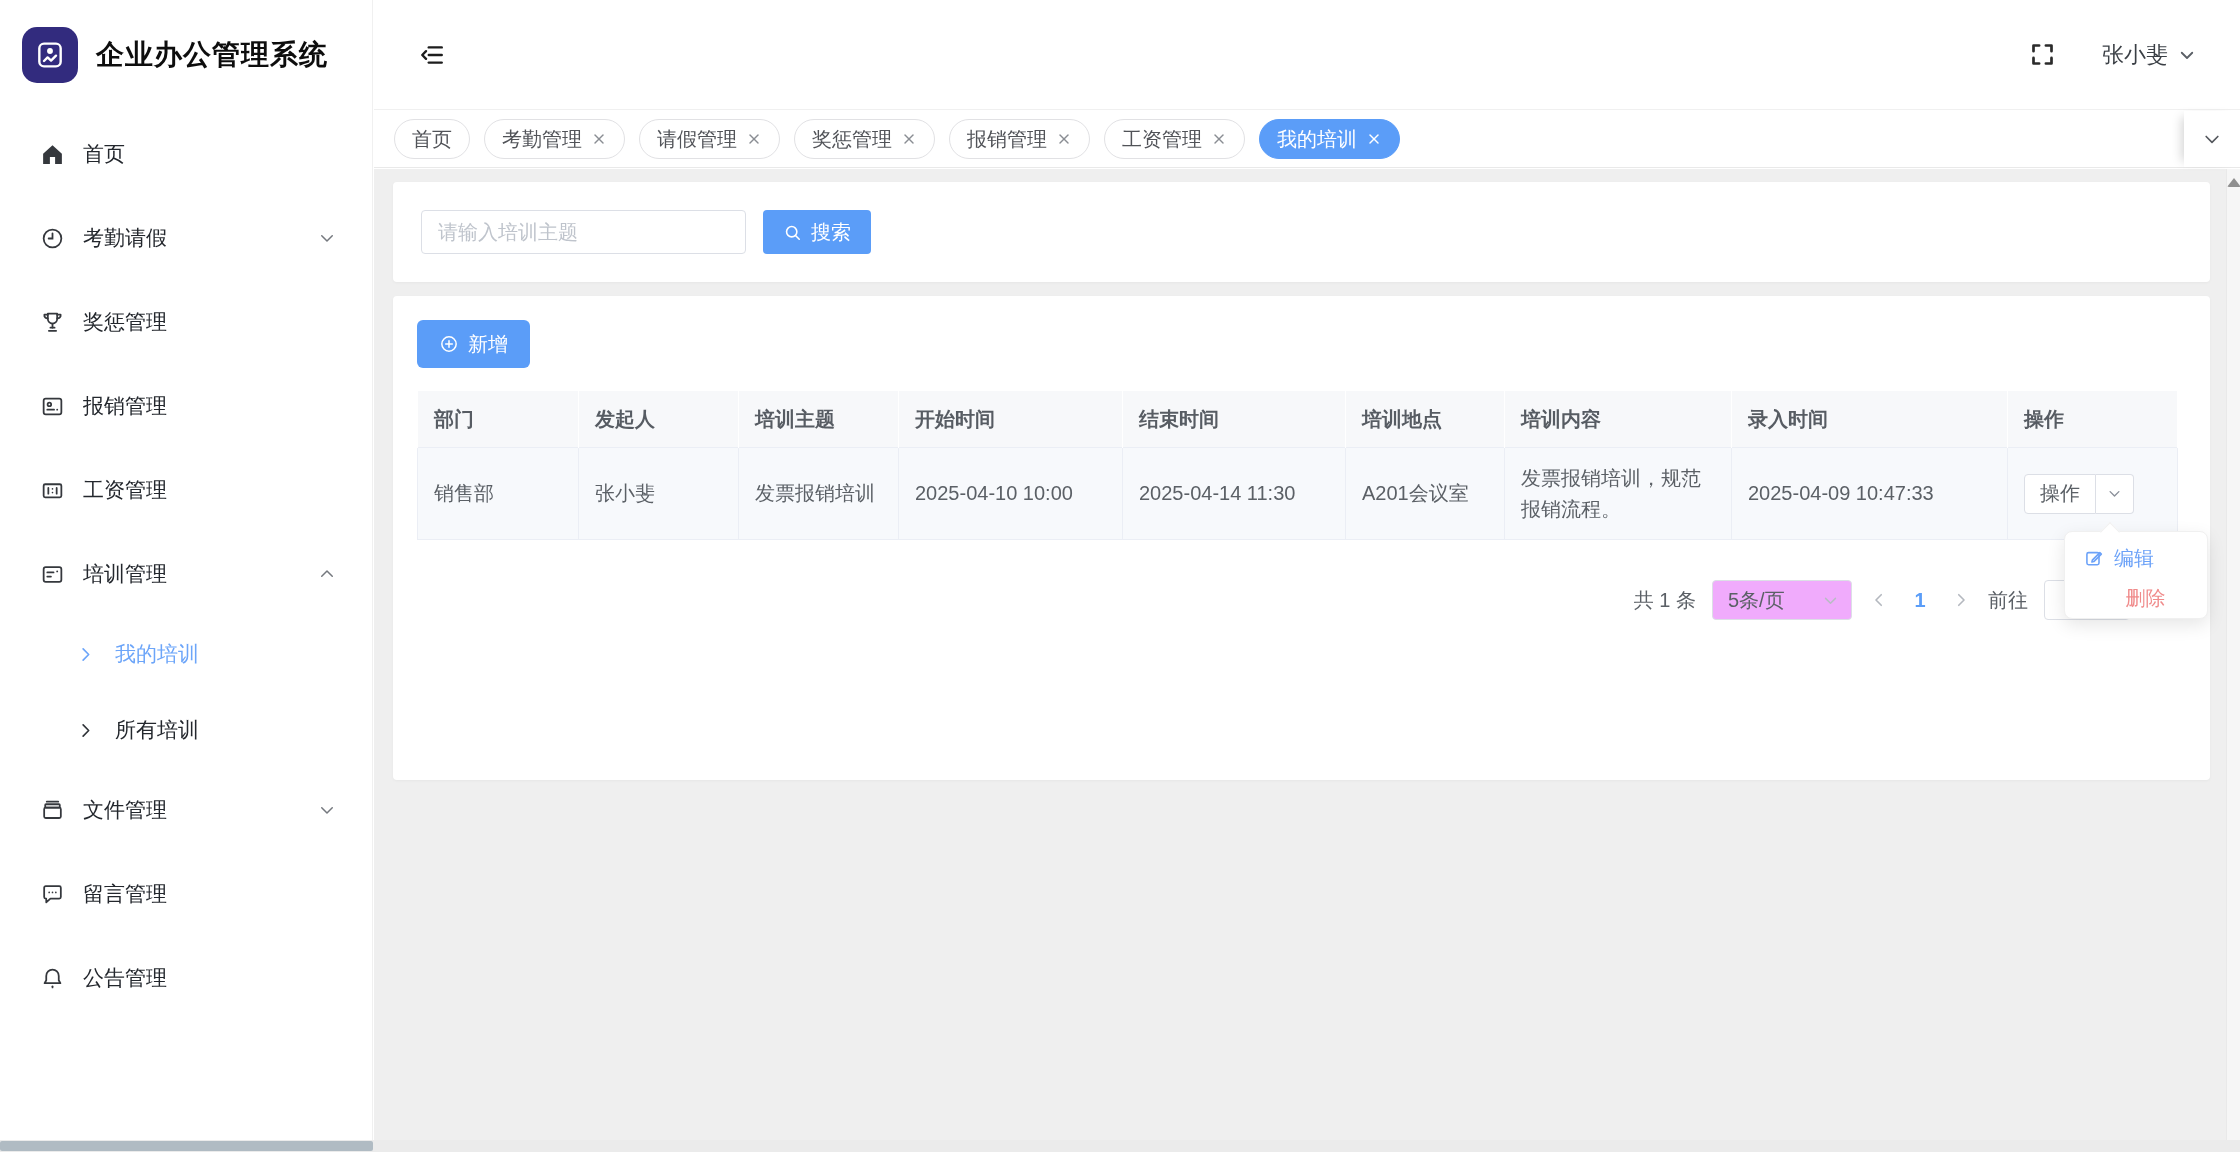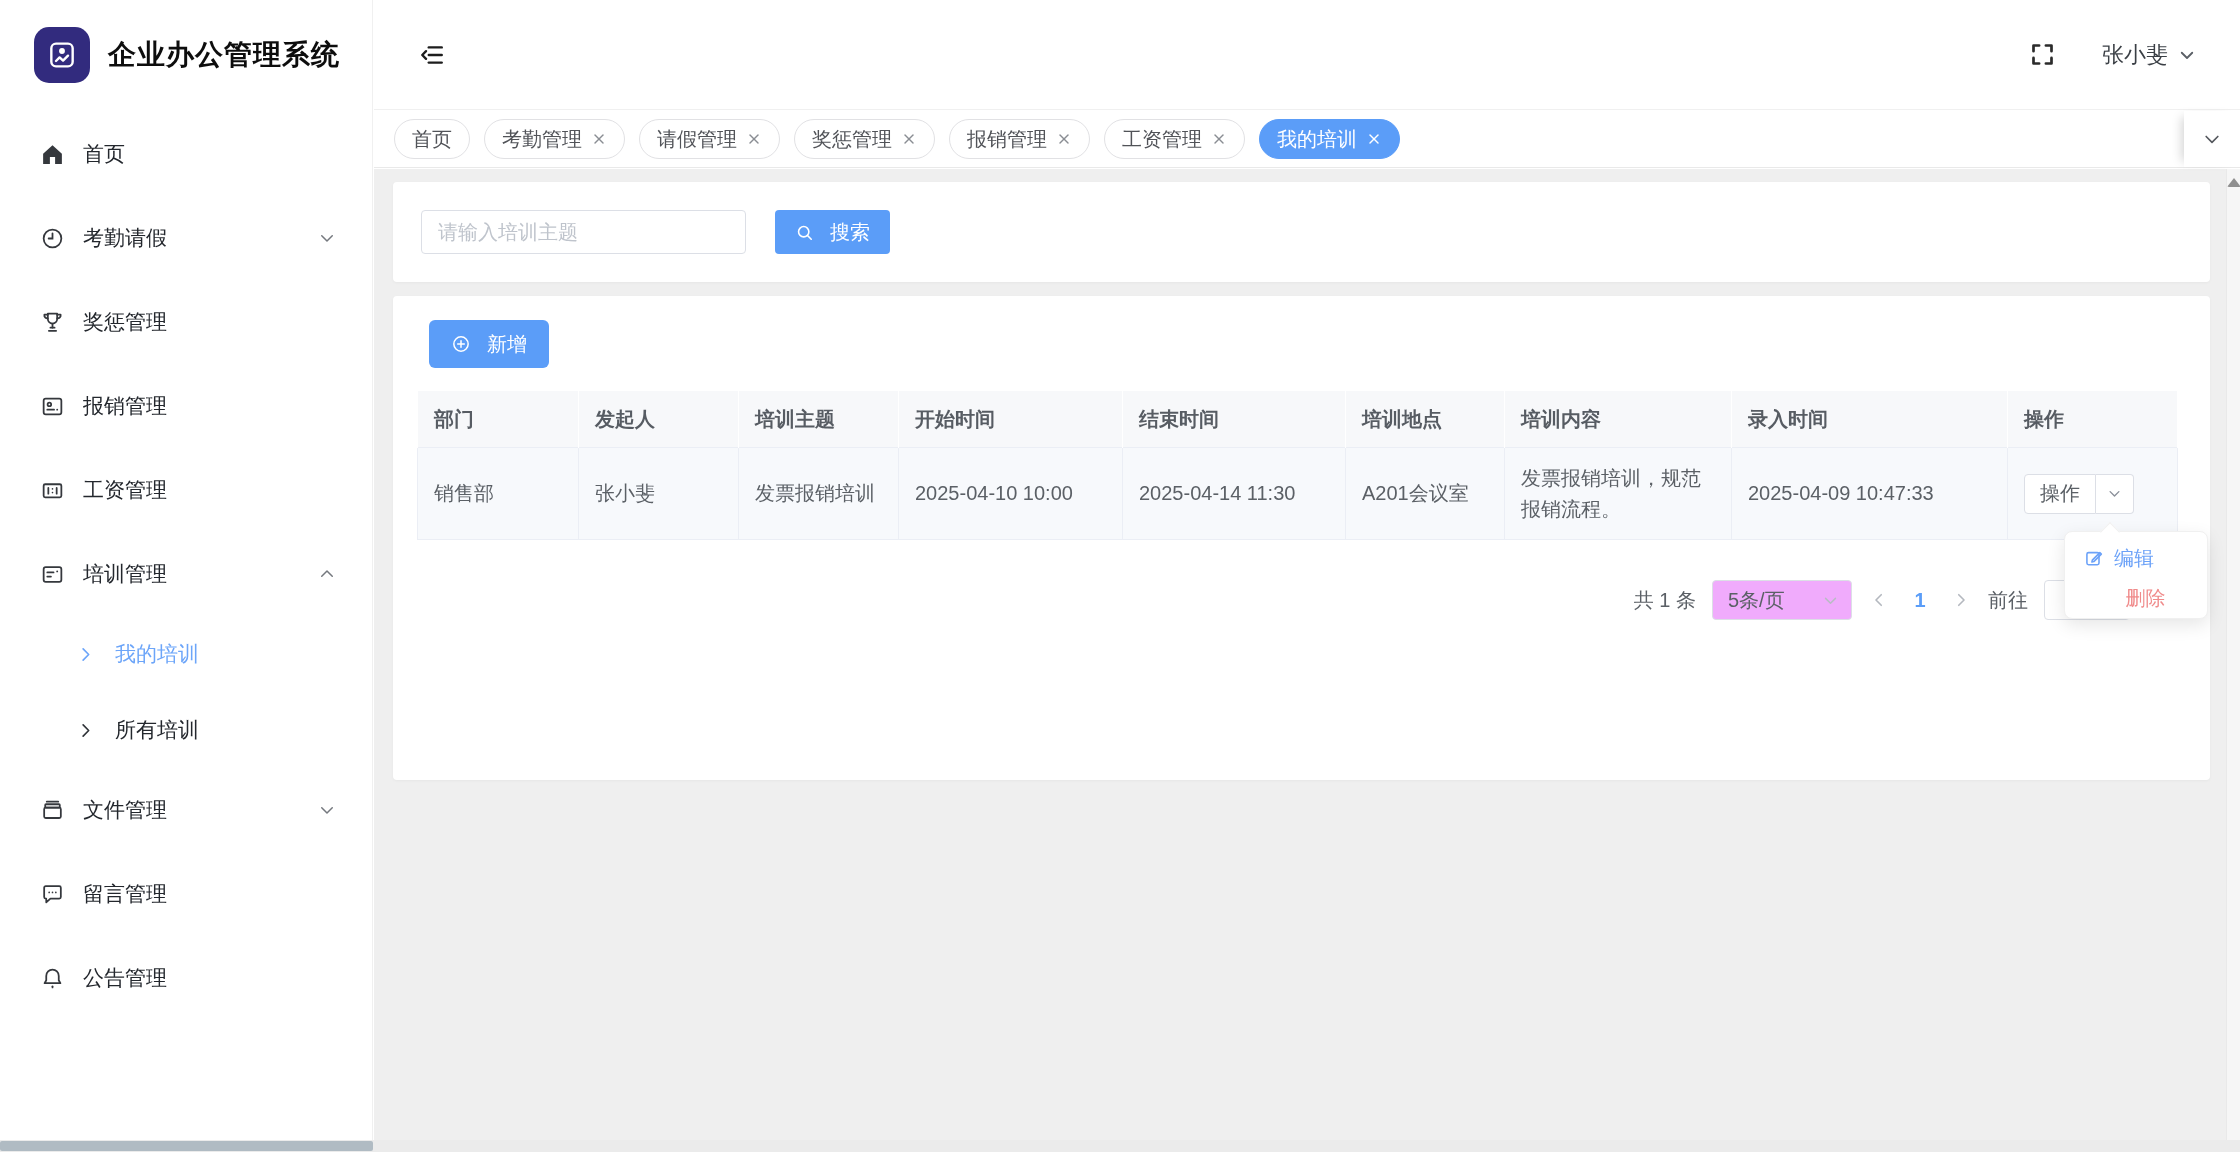--- a/index.html
+++ b/index.html
@@ -9,21 +9,21 @@
     font-family:"Liberation Sans","DejaVu Sans",sans-serif;
     background:#ffffff; color:#303133;
   }
   svg { display:block; }
 
   
   .sidebar {
     position:absolute; left:0; top:0; width:373px; height:1140px;
     background:#fff; border-right:1px solid #f0f0f0; z-index:3;
   }
-  .logo-row { height:110px; display:flex; align-items:center; padding-left:34px; gap:18px; }
+  .logo-row { height:110px; display:flex; align-items:center; padding-left:22px; gap:18px; }
   .logo-badge {
     width:56px; height:56px; border-radius:15px; background:#322B7E;
     display:flex; align-items:center; justify-content:center; flex:0 0 auto;
   }
   .app-title { font-size:28px; font-weight:700; color:#0d0d0d; letter-spacing:1px; white-space:nowrap; }
   .nav { padding-top:2px; }
   .nav-item {
     height:84px; display:flex; align-items:center; padding:0 36px 0 40px; gap:18px;
     font-size:21px; color:#23272d; cursor:pointer;
   }
@@ -75,22 +75,22 @@
   .search-card {
     margin:13px 30px 0 19px; height:100px; display:flex; align-items:center; padding-left:28px; gap:17px;
   }
   .search-input {
     width:325px; height:44px; border:1px solid #dcdfe6; border-radius:4px; padding:0 16px;
     font-size:20px; color:#333; outline:none; font-family:inherit;
   }
   .search-input::placeholder { color:#bfc4cc; }
   .btn-primary {
     height:44px; background:#5B9DF8; color:#fff; border:none; border-radius:4px;
-    display:inline-flex; align-items:center; justify-content:center; gap:16px;
-    font-size:20px; padding:0 20px; cursor:pointer; font-family:inherit;margin-left:12px;
+    display:inline-flex; align-items:center; justify-content:center; gap:9px;
+    font-size:20px; padding:0 20px; cursor:pointer; font-family:inherit;
   }
   .table-card { margin:14px 30px 0 19px; height:484px; padding:24px; position:relative; }
   .add-btn { height:48px; border-radius:6px; padding:0 22px; }
 
   table.grid { border-collapse:collapse; table-layout:fixed; width:1760px; margin-top:22px; }
   .grid th {
     background:#f7f8fa; border:1px solid #ffffff; border-bottom:none;
     height:57px; padding:0 16px; text-align:left; font-size:20px; font-weight:700; color:#575c63;
   }
   .grid td {

